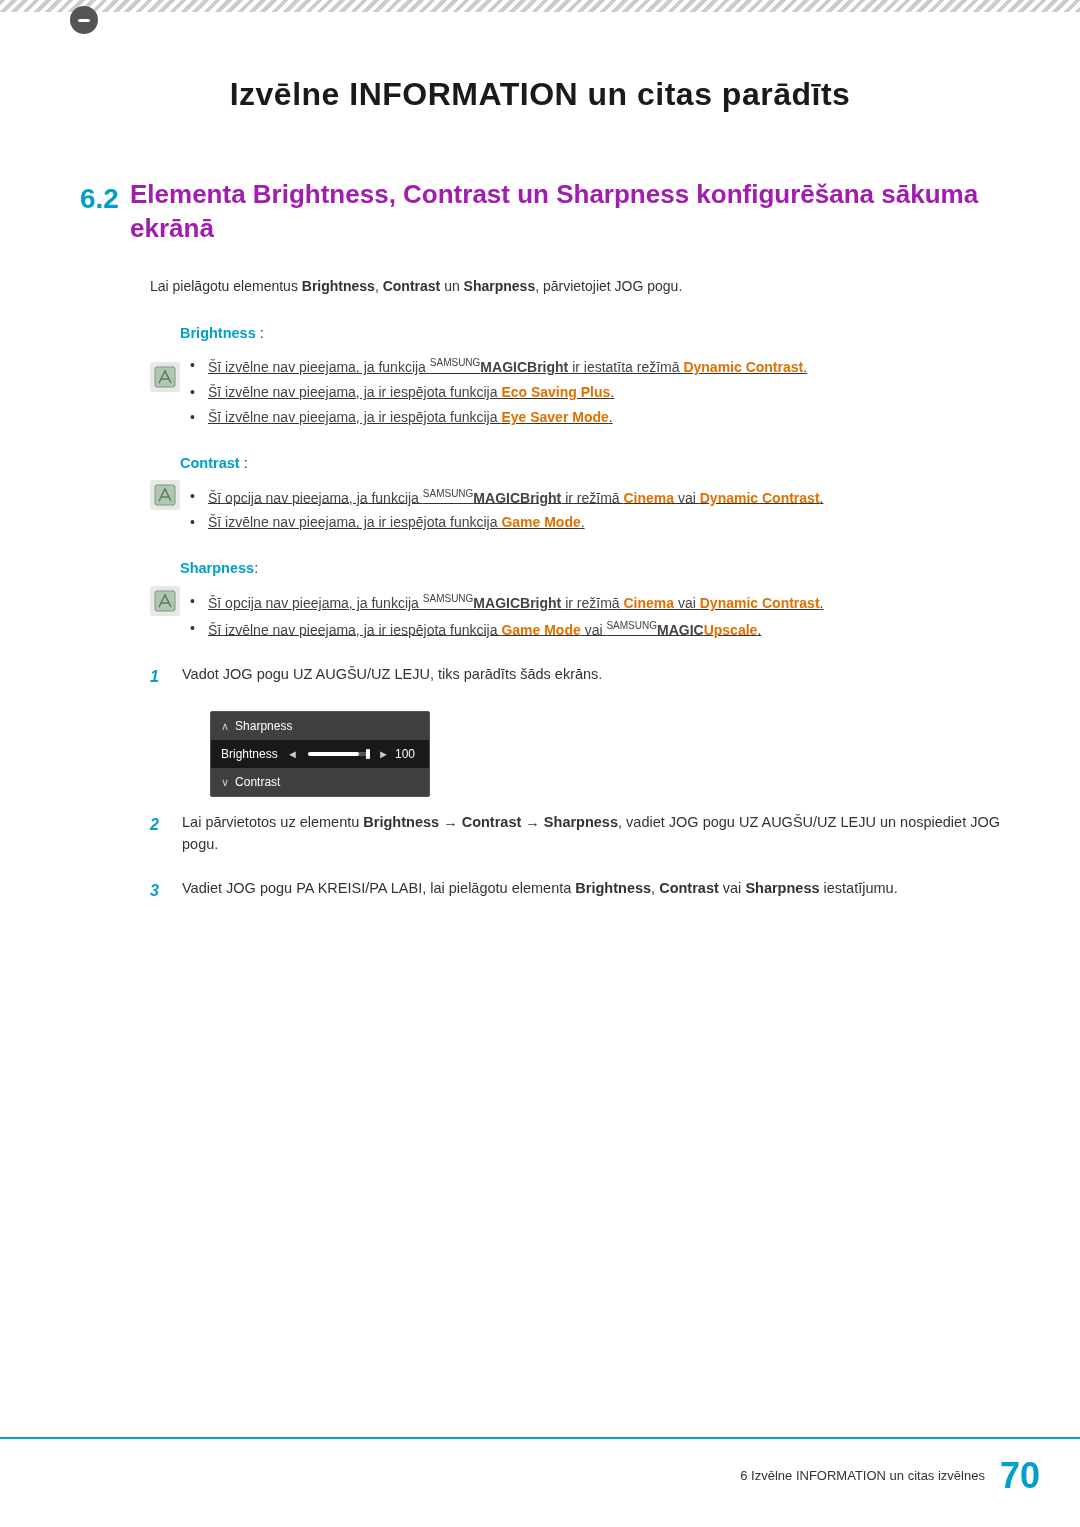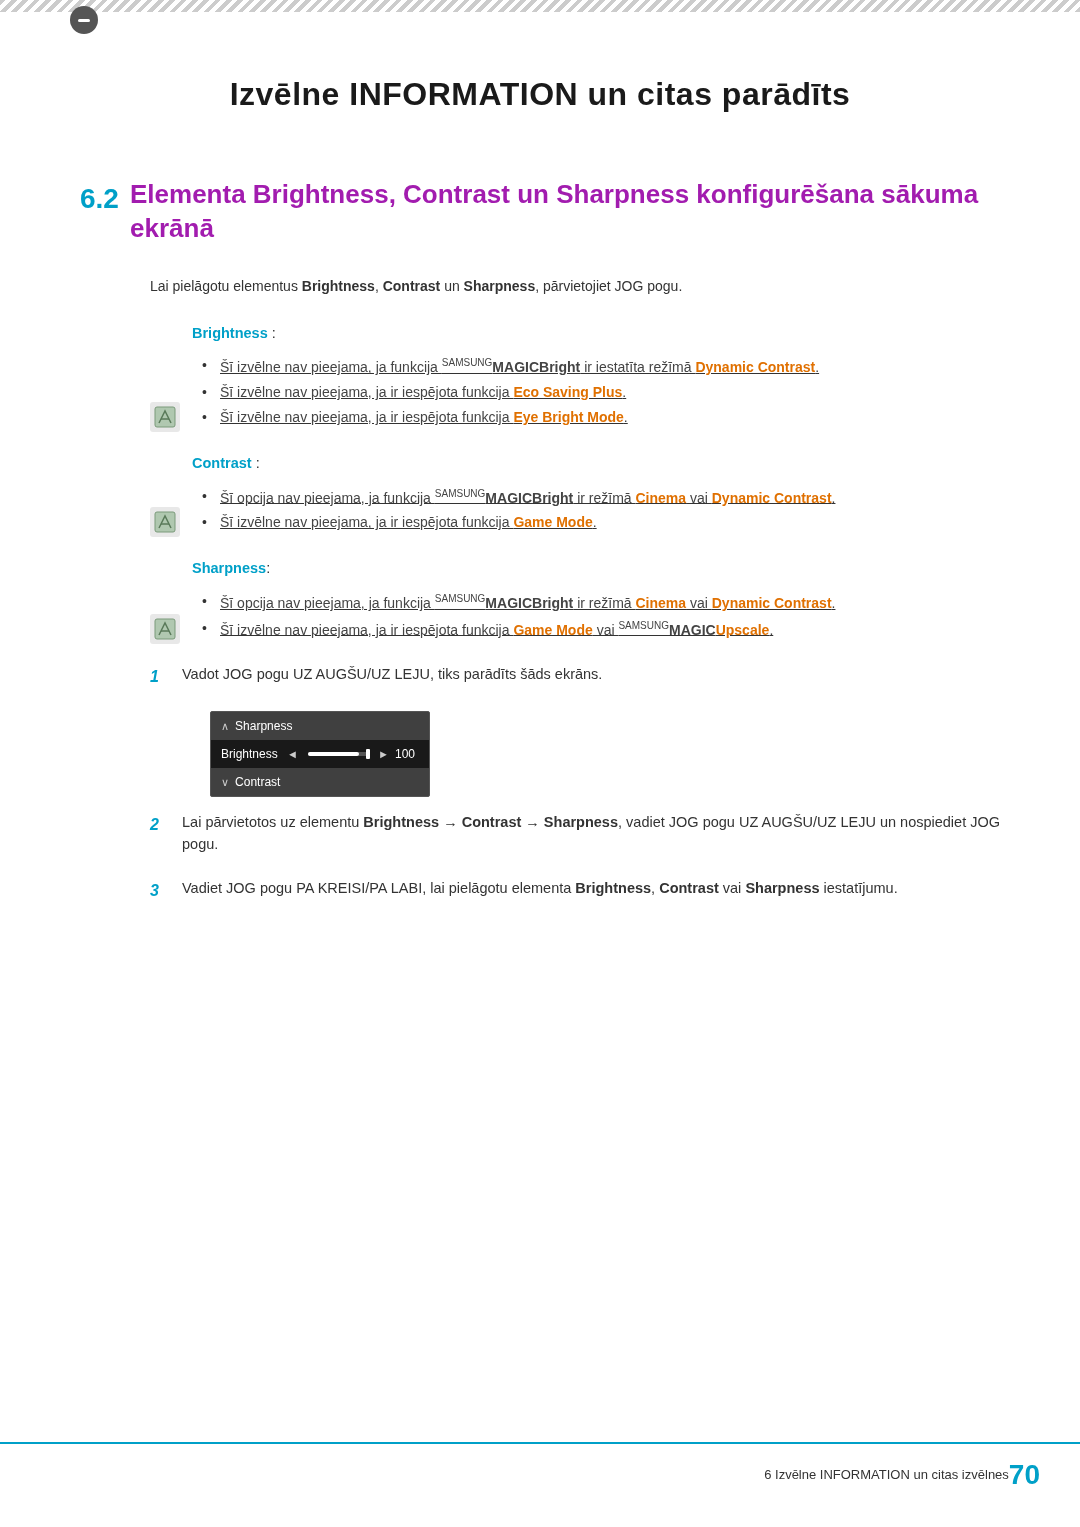--- a/index.html
+++ b/index.html
@@ -88,22 +88,21 @@
     
     .intro-text {
       margin-bottom: 25px;
       font-size: 14px;
       color: #333;
     }
 
     
     .feature-block {
       display: flex;
-      align-items: flex-end;
-      gap: 12px;
+      align-items: center;
       margin-bottom: 20px;
     }
 
     .feature-icon {
       width: 30px;
       height: 30px;
       min-width: 30px;
       background: #e8e8e8;
       border-radius: 3px;
       display: flex;
@@ -241,32 +240,33 @@
 
     
     .page-footer {
       position: absolute;
       bottom: 20px;
       left: 0;
       right: 0;
       display: flex;
       align-items: center;
       justify-content: flex-end;
-      padding: 11px 40px;
+      padding: 4px 40px;
       border-top: 2px solid #00a0c8;
       padding-top: 10px;
     }
     .footer-text {
       font-size: 13px;
       color: #333;
     }
     .footer-number {
-      font-size: 28px;
+      font-size: 36px;
       font-weight: bold;
       color: #00a0c8;
+      margin-left: 15px;
     }
 
     .section-body {
       margin-left: 70px;
     }
   </style>
 </head>
 <body>
 
 <div class="top-border"></div>
@@ -293,21 +293,21 @@
           <rect x="1" y="1" width="20" height="20" rx="2" fill="#b0c8b0" stroke="#7a9a7a" stroke-width="1"></rect>
           <path d="M5 17 L11 5 L17 17" stroke="#5a7a5a" stroke-width="1.5" fill="none"></path>
           <line x1="7" y1="13" x2="15" y2="13" stroke="#5a7a5a" stroke-width="1.5"></line>
         </svg>
       </div>
       <div class="feature-content">
         <span class="feature-label cyan">Brightness</span><span class="feature-label-colon"> :</span>
         <ul class="bullet-list">
           <li>Šī izvēlne nav pieejama, ja funkcija <sup class="brand-samsung">SAMSUNG</sup><span class="bold">MAGIC</span><span class="bold">Bright</span> ir iestatīta režīmā <span class="orange">Dynamic Contrast</span>.</li>
           <li>Šī izvēlne nav pieejama, ja ir iespējota funkcija <span class="orange">Eco Saving Plus</span>.</li>
-          <li>Šī izvēlne nav pieejama, ja ir iespējota funkcija <span class="orange">Eye Bright Mode</span>.</li>
+          <li>Šī izvēlne nav pieejama, ja ir iespējota funkcija <span class="orange">Eye Saver Mode</span>.</li>
         </ul>
       </div>
     </div>
 
     <div class="feature-block">
       <div class="feature-icon">
         <svg viewBox="0 0 22 22" fill="none">
           <rect x="1" y="1" width="20" height="20" rx="2" fill="#b0c8b0" stroke="#7a9a7a" stroke-width="1"></rect>
           <path d="M5 17 L11 5 L17 17" stroke="#5a7a5a" stroke-width="1.5" fill="none"></path>
           <line x1="7" y1="13" x2="15" y2="13" stroke="#5a7a5a" stroke-width="1.5"></line>

